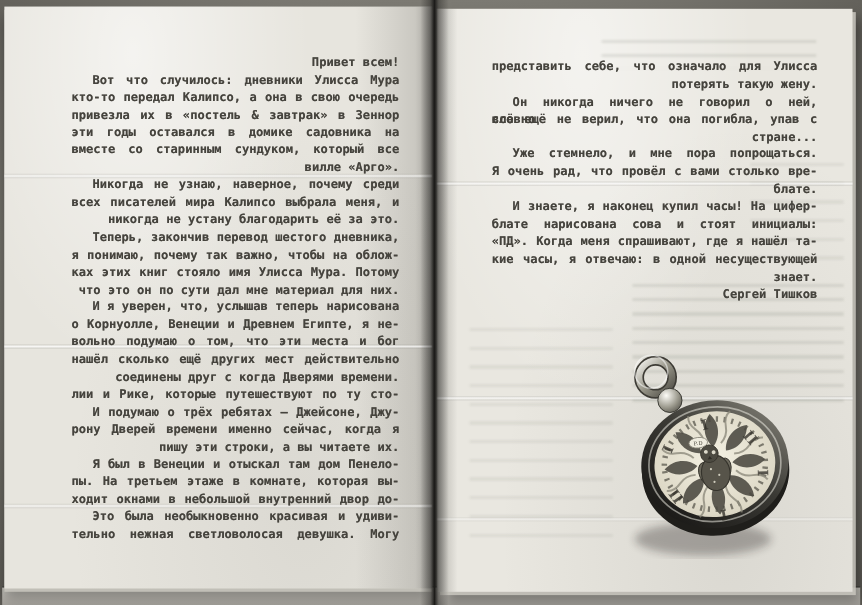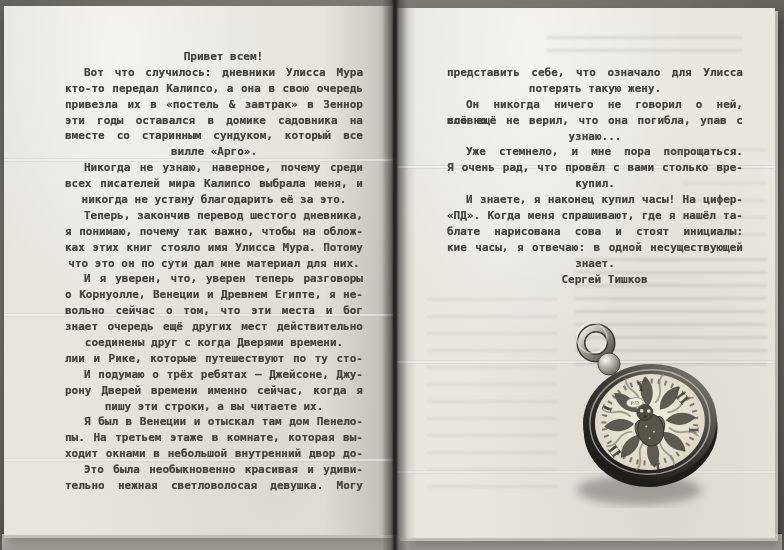--- a/index.html
+++ b/index.html
@@ -46,22 +46,22 @@
     position:absolute;left:0;right:0;height:4px;z-index:2;
     background:linear-gradient(to bottom, rgba(120,118,110,.20), rgba(255,255,255,.65) 50%, rgba(100,98,92,.18));
     filter:blur(.7px);
   }
   .textblock{
     position:absolute;z-index:2;
     font-size:11px;font-weight:bold;color:#45433d;
     text-shadow:0 0 .5px rgba(69,67,61,.55);
   }
   .tb-left{left:61px;top:43px;width:298px;}
-  .tb-right{left:50px;top:57px;width:296px;}
-  .tline{height:15.9px;line-height:15.9px;text-align:center;}
+  .tb-right{left:50px;top:45px;width:296px;}
+  .tline{height:15.9px;line-height:15.9px;text-align:right;}
   .tline.just{text-align:justify;text-align-last:justify;}
   .tline.ind{text-indent:19px;}
   .ghost{
     position:absolute;z-index:1;filter:blur(1px);
     background:repeating-linear-gradient(to bottom, rgba(100,106,92,.14) 0 3px, transparent 3px 13px);
   }
   .ghost.light{background:repeating-linear-gradient(to bottom, rgba(100,106,92,.09) 0 3px, transparent 3px 17px);}
   .watch-photo{position:absolute;left:164px;top:304px;width:180px;height:205px;z-index:2;}
 </style>
 </head>
@@ -83,24 +83,24 @@
         <div class="tline just">эти годы оставался в домике садовника на</div>
         <div class="tline just">вместе со старинным сундуком, который все</div>
         <div class="tline">вилле «Арго».</div>
         <div class="tline ind just">Никогда не узнаю, наверное, почему среди</div>
         <div class="tline just">всех писателей мира Калипсо выбрала меня, и</div>
         <div class="tline">никогда не устану благодарить её за это.</div>
         <div class="tline ind just">Теперь, закончив перевод шестого дневника,</div>
         <div class="tline just">я понимаю, почему так важно, чтобы на облож-</div>
         <div class="tline just">ках этих книг стояло имя Улисса Мура. Потому</div>
         <div class="tline">что это он по сути дал мне материал для них.</div>
-        <div class="tline ind just">И я уверен, что, уверен теперь разговоры</div>
+        <div class="tline ind just">И я уверен, что, услышав теперь нарисована</div>
         <div class="tline just">о Корнуолле, Венеции и Древнем Египте, я не-</div>
-        <div class="tline just">вольно сейчас о том, что эти места и бог</div>
-        <div class="tline just">знает очередь ещё других мест действительно</div>
+        <div class="tline just">вольно подумаю о том, что эти места и бог</div>
+        <div class="tline just">нашёл сколько ещё других мест действительно</div>
         <div class="tline">соединены друг с когда Дверями времени.</div>
         <div class="tline just">лии и Рике, которые путешествуют по ту сто-</div>
         <div class="tline ind just">И подумаю о трёх ребятах — Джейсоне, Джу-</div>
         <div class="tline just">рону Дверей времени именно сейчас, когда я</div>
         <div class="tline">пишу эти строки, а вы читаете их.</div>
         <div class="tline ind just">Я был в Венеции и отыскал там дом Пенело-</div>
         <div class="tline just">пы. На третьем этаже в комнате, которая вы-</div>
         <div class="tline just">ходит окнами в небольшой внутренний двор до-</div>
         <div class="tline ind just">Это была необыкновенно красивая и удиви-</div>
         <div class="tline just">тельно нежная светловолосая девушка. Могу</div>
@@ -115,27 +115,27 @@
     <div class="ghost" style="left:150px;top:28px;width:195px;height:26px"></div>
     <div class="ghost light" style="left:285px;top:140px;width:85px;height:90px"></div>
     <div class="ghost" style="left:178px;top:250px;width:192px;height:108px"></div>
     <div class="ghost light" style="left:30px;top:290px;width:130px;height:200px"></div>
 
     <div class="textblock tb-right">
         <div class="tline just">представить себе, что означало для Улисса</div>
         <div class="tline">потерять такую жену.</div>
         <div class="tline ind just">Он никогда ничего не говорил о ней, словно</div>
         <div class="tline just">всё ещё не верил, что она погибла, упав с</div>
-        <div class="tline">узнаю...</div>
+        <div class="tline">стране...</div>
         <div class="tline ind just">Уже стемнело, и мне пора попрощаться.</div>
         <div class="tline just">Я очень рад, что провёл с вами столько вре-</div>
-        <div class="tline">купил.</div>
+        <div class="tline">блате.</div>
         <div class="tline ind just">И знаете, я наконец купил часы! На цифер-</div>
+        <div class="tline just">блате нарисована сова и стоят инициалы:</div>
         <div class="tline just">«ПД». Когда меня спрашивают, где я нашёл та-</div>
-        <div class="tline just">блате нарисована сова и стоят инициалы:</div>
         <div class="tline just">кие часы, я отвечаю: в одной несуществующей</div>
         <div class="tline">знает.</div>
         <div class="tline ind">Сергей Тишков</div>
       </div>
 
     <div class="watch-photo">
       <svg width="180" height="205" viewBox="0 0 180 205">
         <defs>
           <linearGradient id="met" x1="0" y1="0" x2="1" y2="1">
             <stop offset="0" stop-color="#f4f3ee"></stop>

